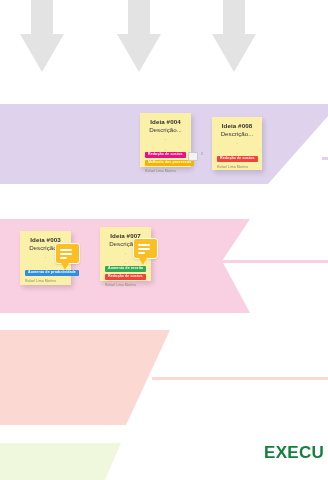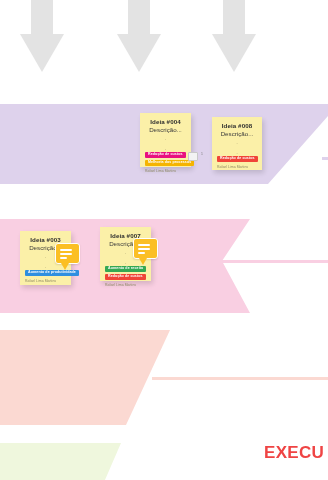--- a/index.html
+++ b/index.html
@@ -222,21 +222,21 @@
   #bubble-003 { left: 55px; top: 243px; }
   #bubble-007 { left: 133px; top: 238px; }
 
   
   .phase-label {
     position: absolute;
     left: 264px;
     top: 443px;
     font-size: 17px;
     font-weight: bold;
-    color: #ef4444;
+    color: #15803d;
     letter-spacing: 0.3px;
     white-space: nowrap;
   }
 </style>
 </head>
 <body>
 
 <div class="arrow-row">
   <div class="arrow arrow-1">
     <div class="shaft"></div>

